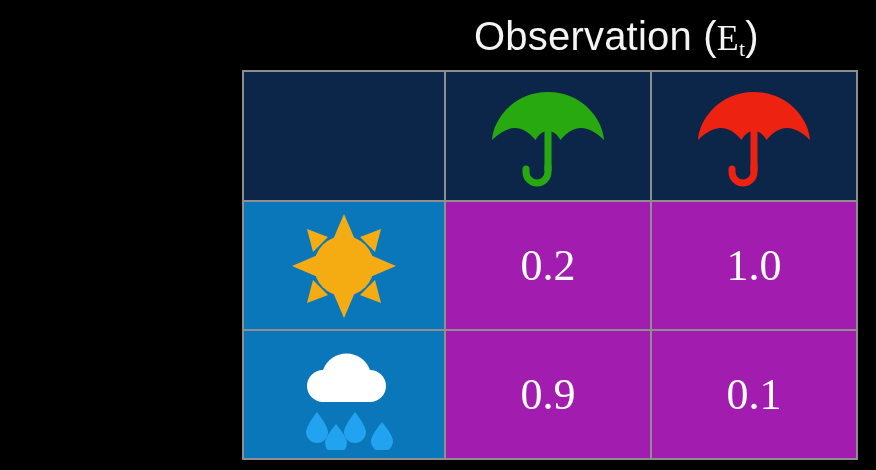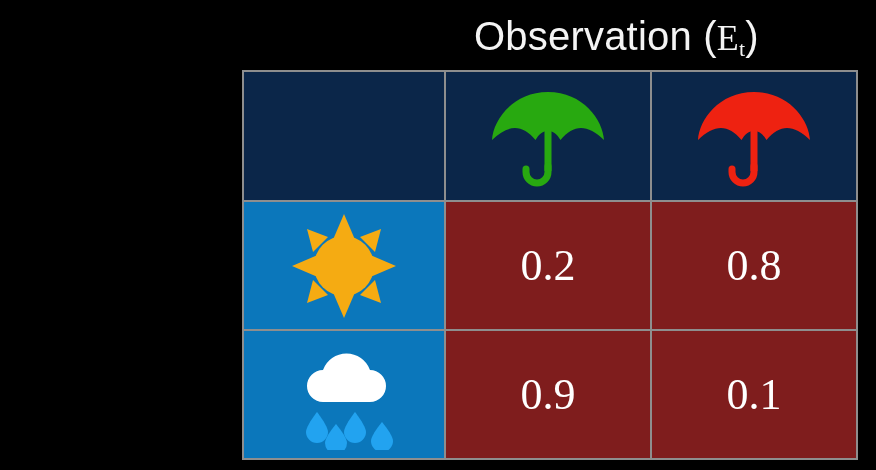--- a/index.html
+++ b/index.html
@@ -76,21 +76,21 @@
     text-align: center;
     vertical-align: middle;
   }
 
   .corner-cell  { width: 200px; height: 128px; background: #0b2649; }
   .obs-head     { width: 204px; height: 128px; background: #0b2649; }
   .state-cell   { width: 200px; height: 127px; background: #0b77bb; }
   .value-cell   {
     width: 204px;
     height: 127px;
-    background: #7f1d1d;
+    background: #a21caf;
     font-family: "Liberation Serif", serif;
     font-size: 44px;
     color: #ffffff;
   }
 
   .icon-wrap {
     display: flex;
     align-items: center;
     justify-content: center;
     width: 100%;
@@ -169,21 +169,21 @@
                 <polygon points="108,54 80,42 80,66"></polygon>
                 <polygon points="19,17 40,25 25,40"></polygon>
                 <polygon points="93,17 72,25 87,40"></polygon>
                 <polygon points="19,91 25,68 40,83"></polygon>
                 <polygon points="93,91 87,68 72,83"></polygon>
               </g>
             </svg>
           </div>
         </td>
         <td class="value-cell">0.2</td>
-        <td class="value-cell">0.8</td>
+        <td class="value-cell">1.0</td>
       </tr>
 
       <tr>
         <td class="state-cell">
           <div class="icon-wrap">
             <svg width="120" height="110" viewBox="0 0 120 110" aria-hidden="true">
               <path d="M39 62
                        A 16 16 0 0 1 39 30
                        A 25 25 0 0 1 86 30
                        A 16 16 0 0 1 86 62 Z" fill="#ffffff"></path>

